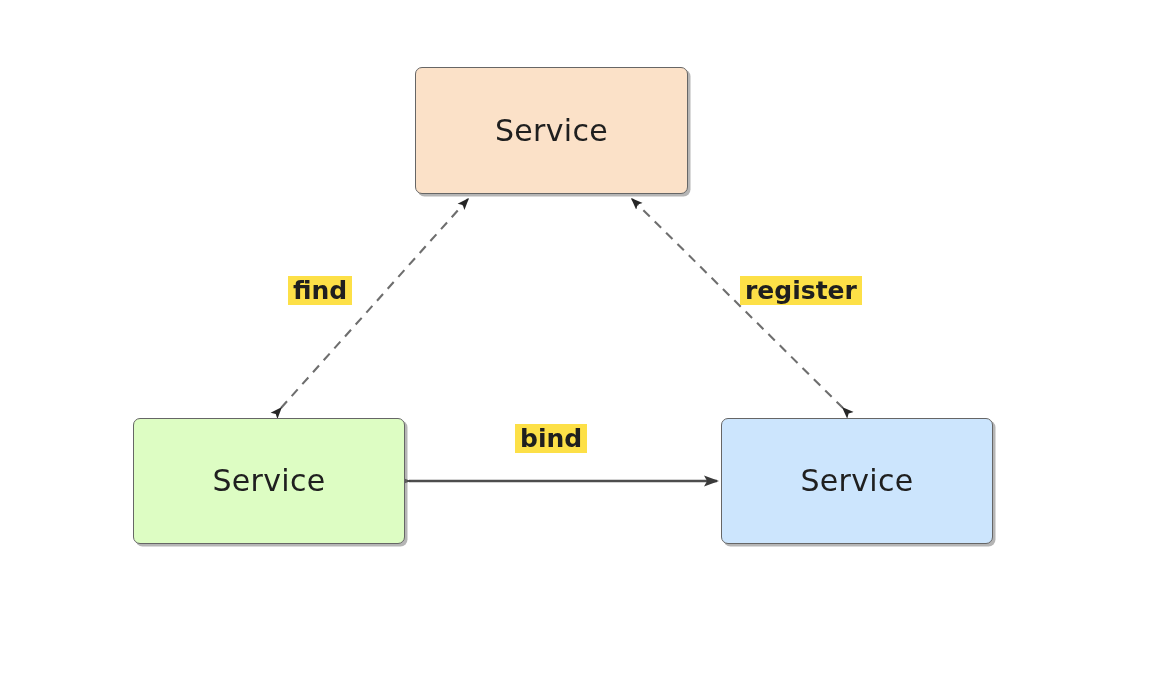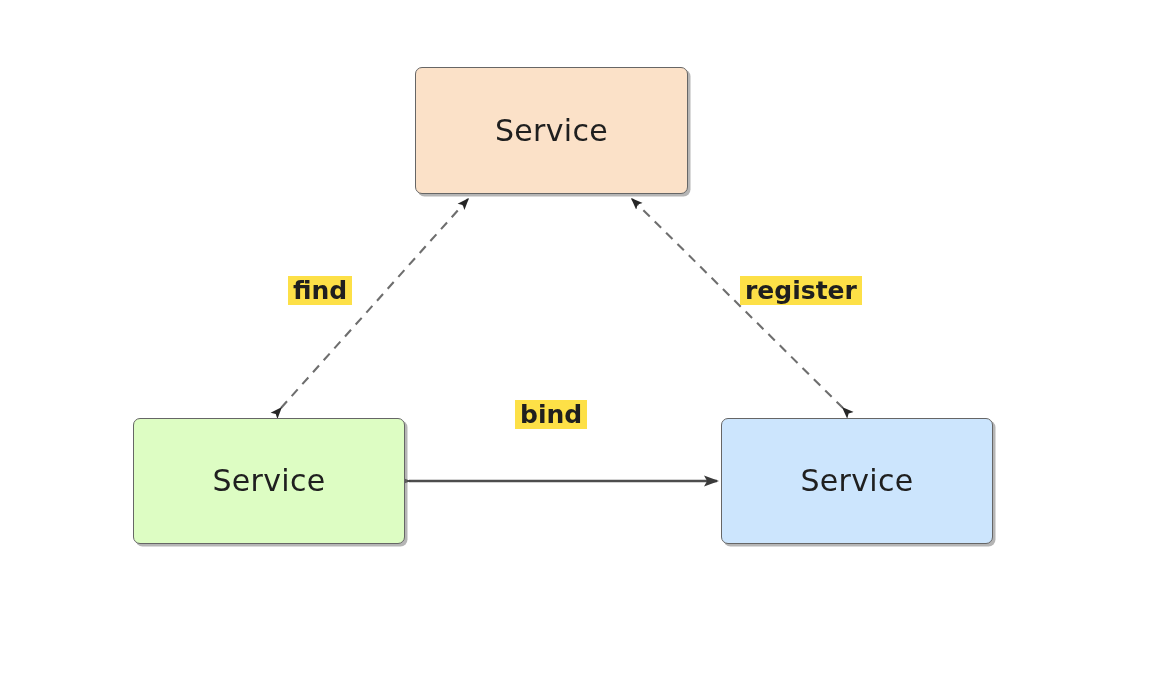--- a/index.html
+++ b/index.html
@@ -75,21 +75,21 @@
   #label-find {
     left: 288px;
     top: 276px;
   }
   #label-register {
     left: 740px;
     top: 276px;
   }
   #label-bind {
     left: 515px;
-    top: 400px;
+    top: 424px;
   }
 </style>
 </head>
 <body>
 
 <svg id="canvas" viewBox="0 0 1160 676" xmlns="http://www.w3.org/2000/svg">
   <defs>
     <marker id="ah-dash" markerWidth="13" markerHeight="13" refX="10.5" refY="5" orient="auto" markerUnits="userSpaceOnUse">
       <path d="M0,0.4 L12,5 L0,9.6 L2.6,5 Z" fill="#262626"></path>
     </marker>

